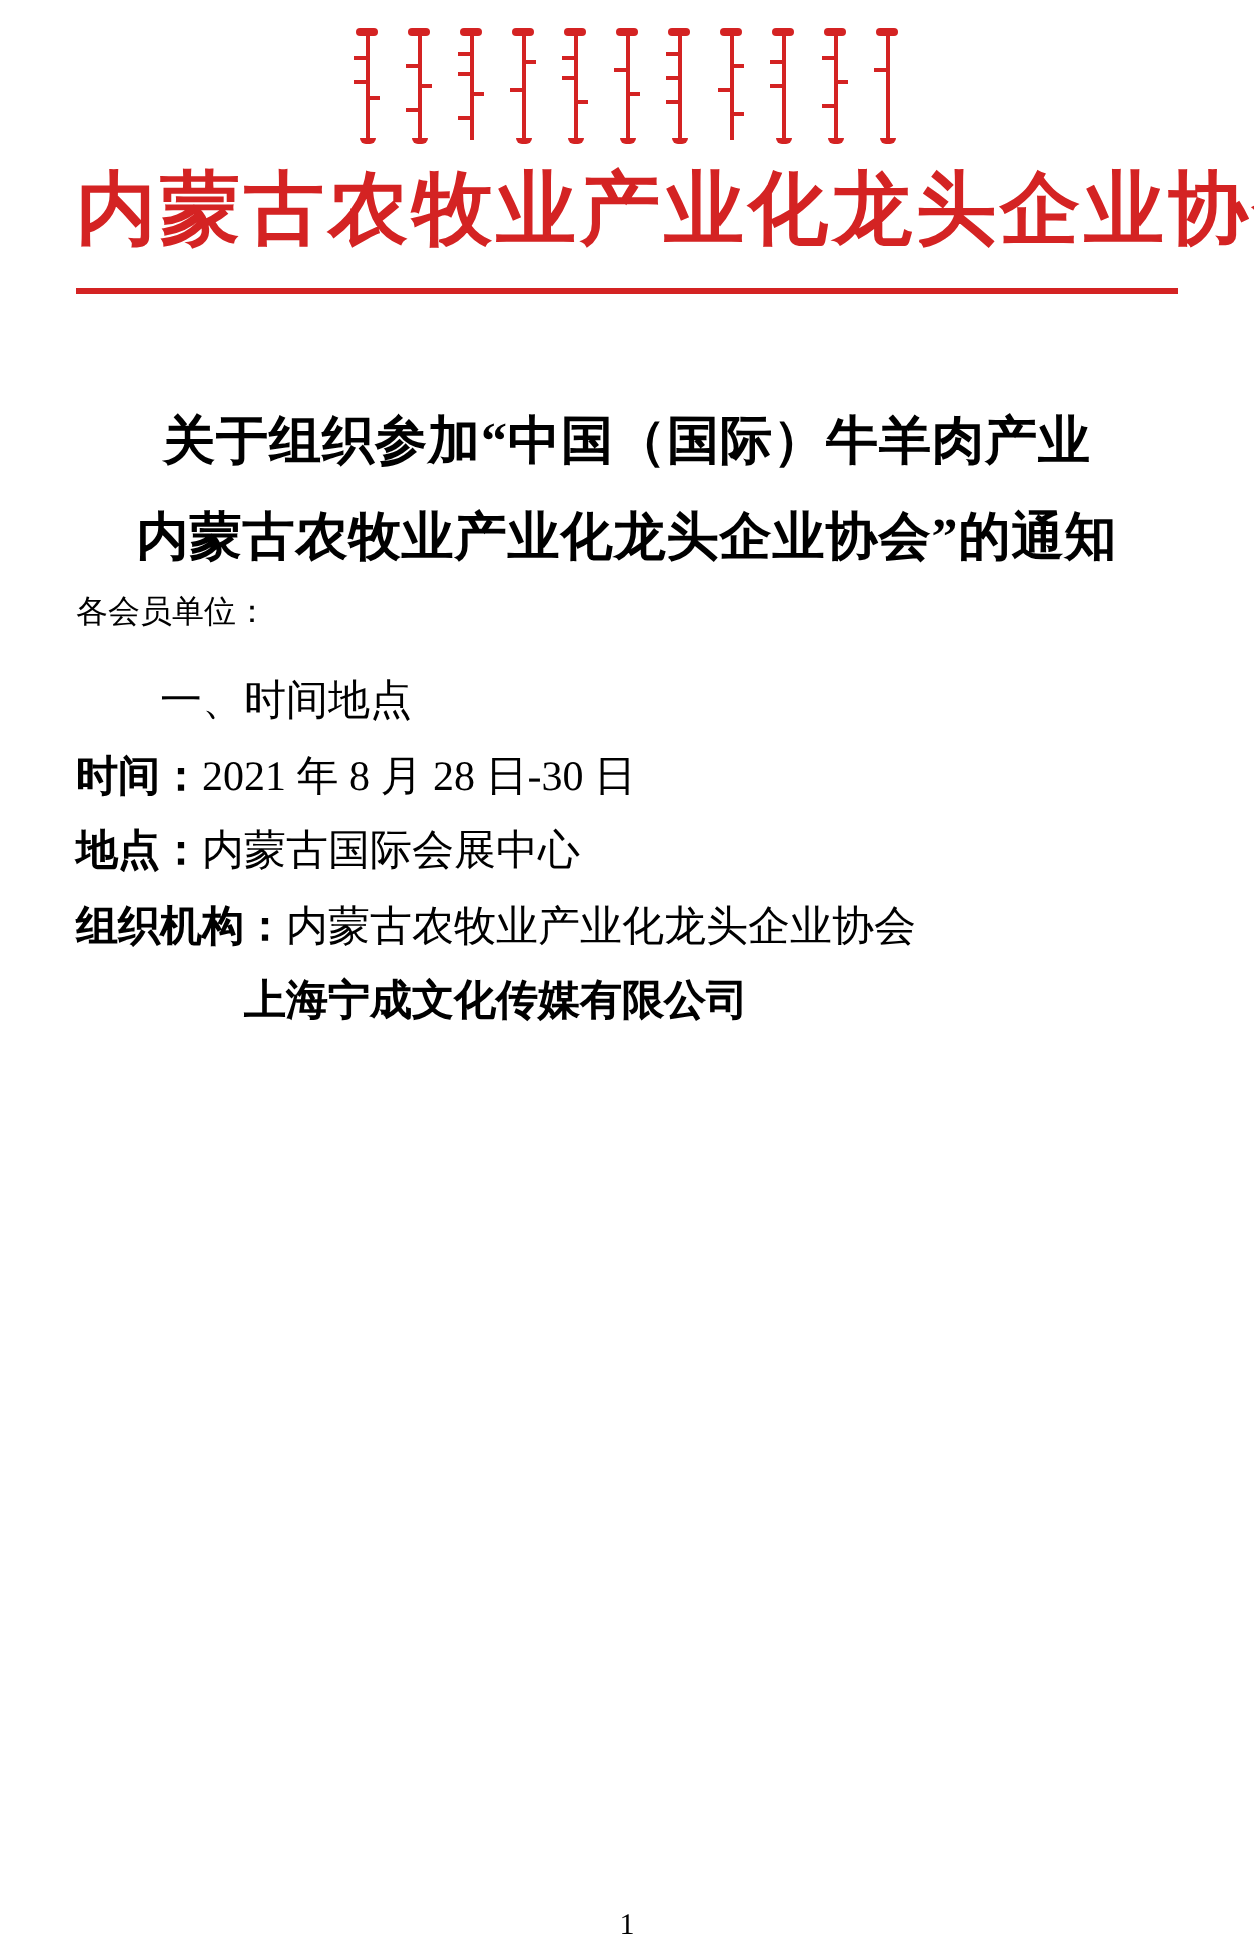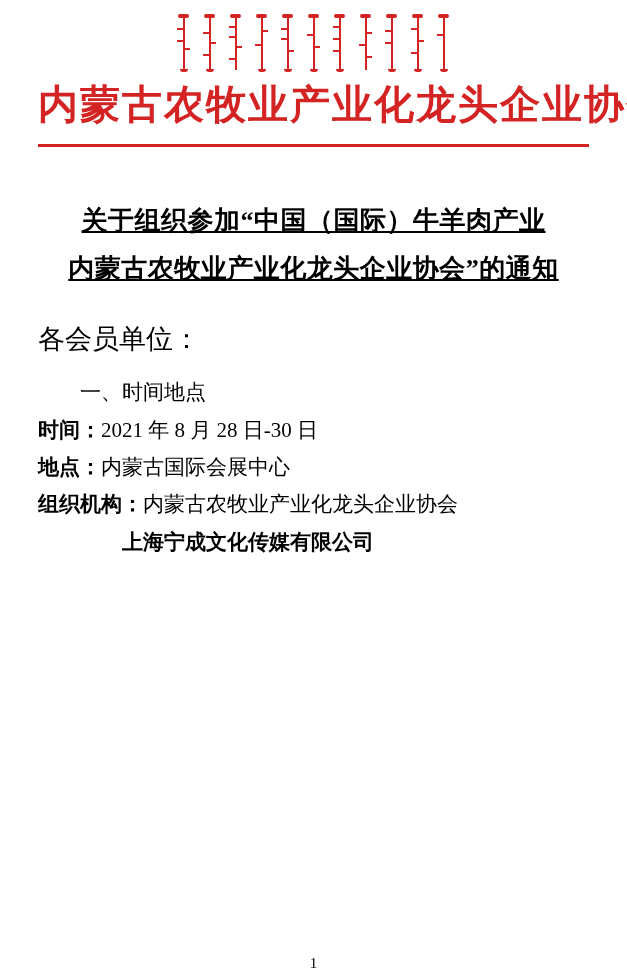--- a/index.html
+++ b/index.html
@@ -99,25 +99,23 @@
   
   .doc-title {
     margin-top: 50px;
     text-align: center;
     font-family: "Liberation Serif", serif;
     font-weight: bold;
     font-size: 26px;
     line-height: 1.85;
     letter-spacing: 0.5px;
     padding: 0 4px;
-    text-decoration: underline;
   }
   .salutation {
-    margin-top: 22px;
-    font-size: 27px;
+    font-size: 16px;
     line-height: 1.8;
   }
   p.body-para {
     margin: 4px 0 0 0;
     font-size: 21px;
     line-height: 1.78;
     text-align: justify;
     text-justify: inter-ideograph;
     text-indent: 2em;
   }

